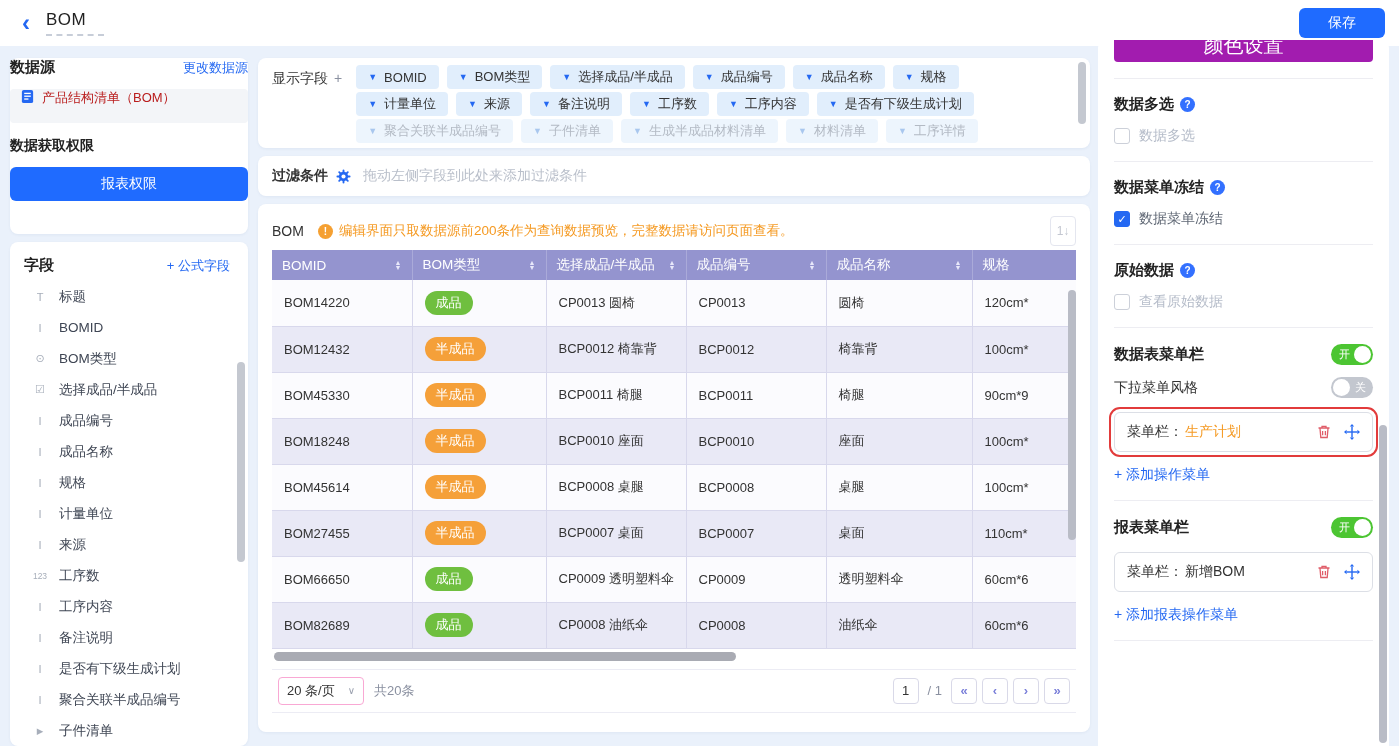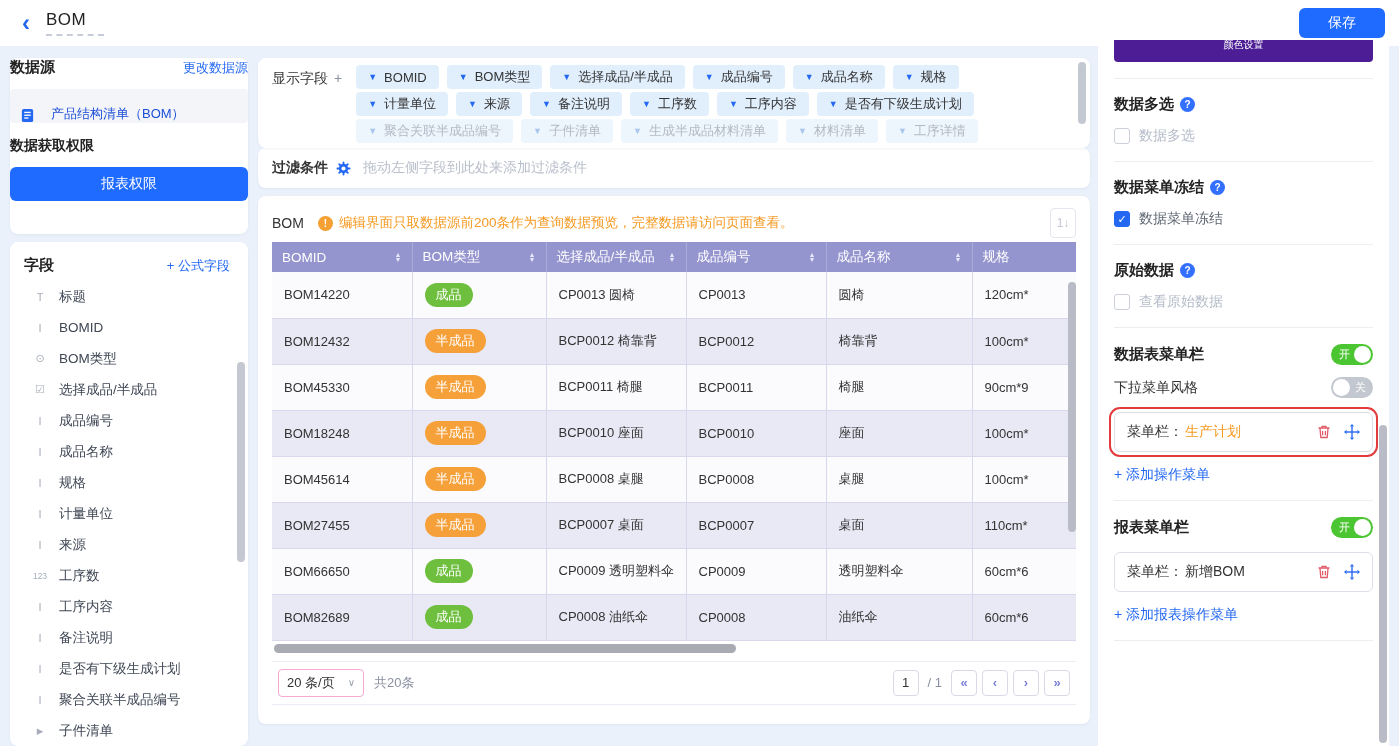--- a/index.html
+++ b/index.html
@@ -16,21 +16,21 @@
   .save-btn { background:#1f6bff; color:#fff; border:none; border-radius:6px; height:30px; padding:0 29px; font-size:14px; cursor:pointer; }
 
   .card { background:#fff; border-radius:8px; box-shadow:0 1px 3px rgba(30,60,120,.06); }
 
   
   .col-left { position:absolute; left:10px; top:58px; width:238px; }
   .card-ds { height:176px; }
   .row-between { display:flex; align-items:center; justify-content:space-between; }
   .sec-title { font-size:15px; font-weight:bold; color:#222; }
   .link { color:#2468f2; font-size:13px; cursor:pointer; }
-  .ds-item { margin-top:12px; background:#f3f5f8; border-radius:4px; height:34px; display:flex; align-items:flex-end; padding:0 10px; gap:16px; font-size:13px; color:#1d4ed8; }
+  .ds-item { margin-top:12px; background:#f3f5f8; border-radius:4px; height:34px; display:flex; align-items:flex-start; padding:0 10px; gap:7px; font-size:13px; color:#b91c1c; }
   .perm-title { margin-top:14px; font-size:14px; font-weight:bold; color:#222;font-family:Liberation Serif, serif; }
   .perm-btn { margin-top:12px; width:100%; height:34px; background:#1f6bff; color:#fff; border:none; border-radius:6px; font-size:14px; cursor:pointer; }
   .card-fields { margin-top:8px; height:504px; padding:14px 10px 10px 14px; position:relative; overflow:hidden; }
   .fields-head { display:flex; align-items:center; justify-content:space-between; padding-right:8px; }
   .field-list { margin-top:6px; }
   .field-item { height:31px; display:flex; align-items:center; gap:9px; padding-left:6px; cursor:pointer; }
   .f-icon { width:20px; text-align:center; color:#a7aeba; font-size:11px; flex:none; }
   .f-icon.small { font-size:8.5px; letter-spacing:0; }
   .f-label { font-size:13.5px; color:#3f4654; white-space:nowrap; }
   .vthumb { position:absolute; width:8px; border-radius:4px; background:#c4c8d0; }
@@ -39,21 +39,21 @@
   .col-mid { position:absolute; left:258px; top:58px; width:832px; }
   .card-display { height:90px; padding:7px 26px 7px 14px; display:flex; position:relative; overflow:hidden; }
   .display-label { font-size:14px; color:#333; margin-top:5px; white-space:nowrap; }
   .display-plus { color:#8a90a0; margin-left:6px; font-size:14px; cursor:pointer; }
   .chips { margin-left:14px; display:flex; flex-direction:column; gap:3px; }
   .chip-row { display:flex; gap:8px; }
   .chip { background:#e1eefc; border-radius:4px; height:24px; display:flex; align-items:center; padding:0 12px; gap:7px; font-size:13px; color:#333; cursor:pointer; white-space:nowrap; }
   .chip .caret { color:#2468f2; font-size:9px; }
   .chip.disabled { background:#edf5fd; color:#b3bac4; }
   .chip.disabled .caret { color:#a9c7ee; }
-  .card-filter { height:40px; display:flex; align-items:center; padding:0 14px; gap:8px; }
+  .card-filter { margin-top:8px; height:40px; display:flex; align-items:center; padding:0 14px; gap:8px; }
   .filter-label { font-size:14px; font-weight:bold; color:#333; }
   .filter-ph { color:#b9bfca; font-size:14px; margin-left:4px; }
 
   .card-bom { margin-top:8px; height:528px; padding:10px 14px; position:relative; }
   .bom-head { height:34px; display:flex; align-items:center; gap:14px; }
   .bom-title { font-size:14px; color:#333; }
   .warn { display:flex; align-items:center; gap:6px; color:#f59a23; font-size:13.5px; }
   .warn-icon { width:15px; height:15px; border-radius:50%; background:#f5a032; color:#fff; font-size:10px; font-weight:bold; display:flex; align-items:center; justify-content:center; flex:none; }
   .sort-tool { margin-left:auto; width:26px; height:30px; border:1px solid #e4e6ef; border-radius:4px; color:#c3c7d1; font-size:12px; display:flex; align-items:center; justify-content:center; cursor:pointer; }
   .tbl-wrap { position:relative; margin-top:2px; }
@@ -76,21 +76,21 @@
   .psize .chev { color:#9aa0ae; font-size:10px; }
   .ptotal { color:#8a90a0; font-size:13px; }
   .pager-right { margin-left:auto; display:flex; align-items:center; gap:5px; }
   .pnum { width:26px; height:26px; border:1px solid #d9d9e8; border-radius:4px; display:flex; align-items:center; justify-content:center; font-size:13px; color:#333; }
   .pof { color:#8a90a0; font-size:13px; margin:0 4px; }
   .nav-btn { width:26px; height:26px; border:1px solid #d9d9e8; border-radius:4px; background:#fff; color:#7a7fd9; font-size:13px; font-weight:bold; display:flex; align-items:center; justify-content:center; cursor:pointer; }
 
   
   .col-right { position:absolute; left:1098px; top:40px; width:291px; height:706px; background:#fff; border-radius:8px 8px 0 0; overflow:hidden; }
   .right-inner { padding:0 16px; margin-top:-12px; }
-  .color-btn { width:100%; height:34px; background:#4c1d95; color:#fff; border:none; border-radius:4px; font-size:10px; cursor:pointer;font-family:Liberation Mono, monospace; }
+  .color-btn { width:100%; height:34px; background:#a21caf; color:#fff; border:none; border-radius:4px; font-size:20px; cursor:pointer;font-family:Liberation Mono, monospace; }
   .divider { height:1px; background:#ededf2; margin:16px 0; }
   .help { width:15px; height:15px; border-radius:50%; background:#3370ff; color:#fff; font-size:10px; font-weight:bold; display:inline-flex; align-items:center; justify-content:center; margin-left:6px; vertical-align:1px; }
   .sec-head { display:flex; align-items:center; }
   .cb-row { margin-top:13px; display:flex; align-items:center; gap:9px; cursor:pointer; }
   .cb { width:16px; height:16px; border:1px solid #ccd0d9; border-radius:3px; background:#fff; flex:none; }
   .cb.checked { background:#2468f2; border-color:#2468f2; color:#fff; font-size:11px; display:flex; align-items:center; justify-content:center; }
   .cb-label { font-size:14px; color:#b5bcc9; }
   .cb-label.on { color:#5f6774; }
   .toggle { width:42px; height:21px; border-radius:11px; position:relative; cursor:pointer; flex:none; }
   .toggle.on { background:#4cc532; }

